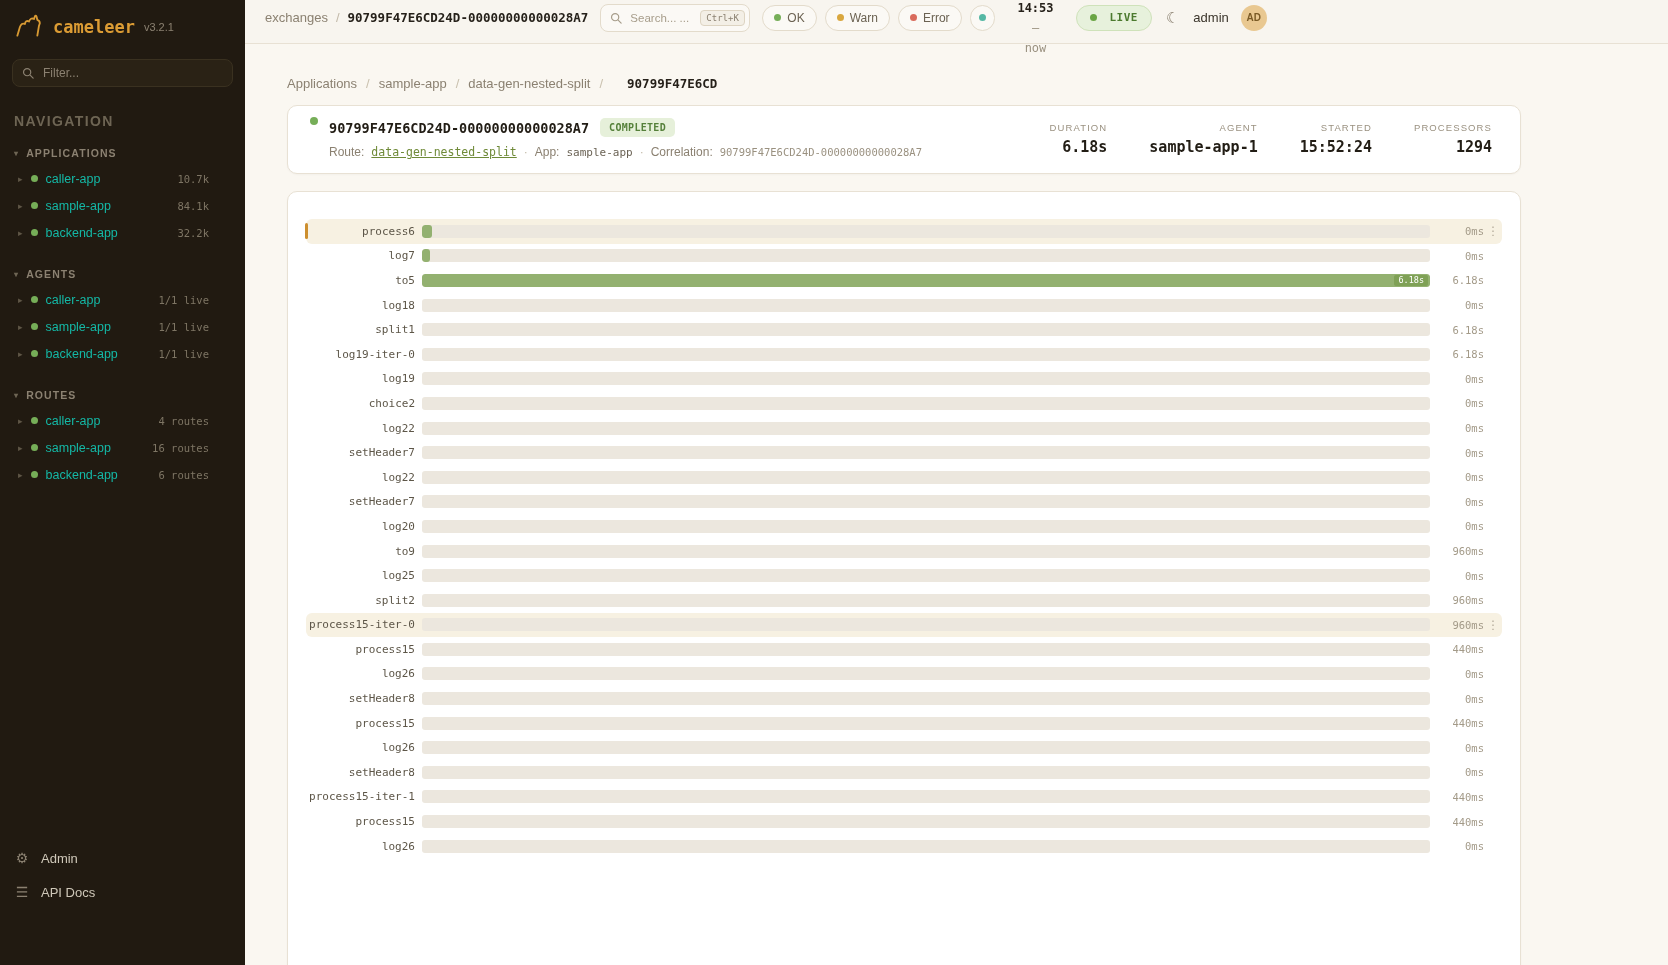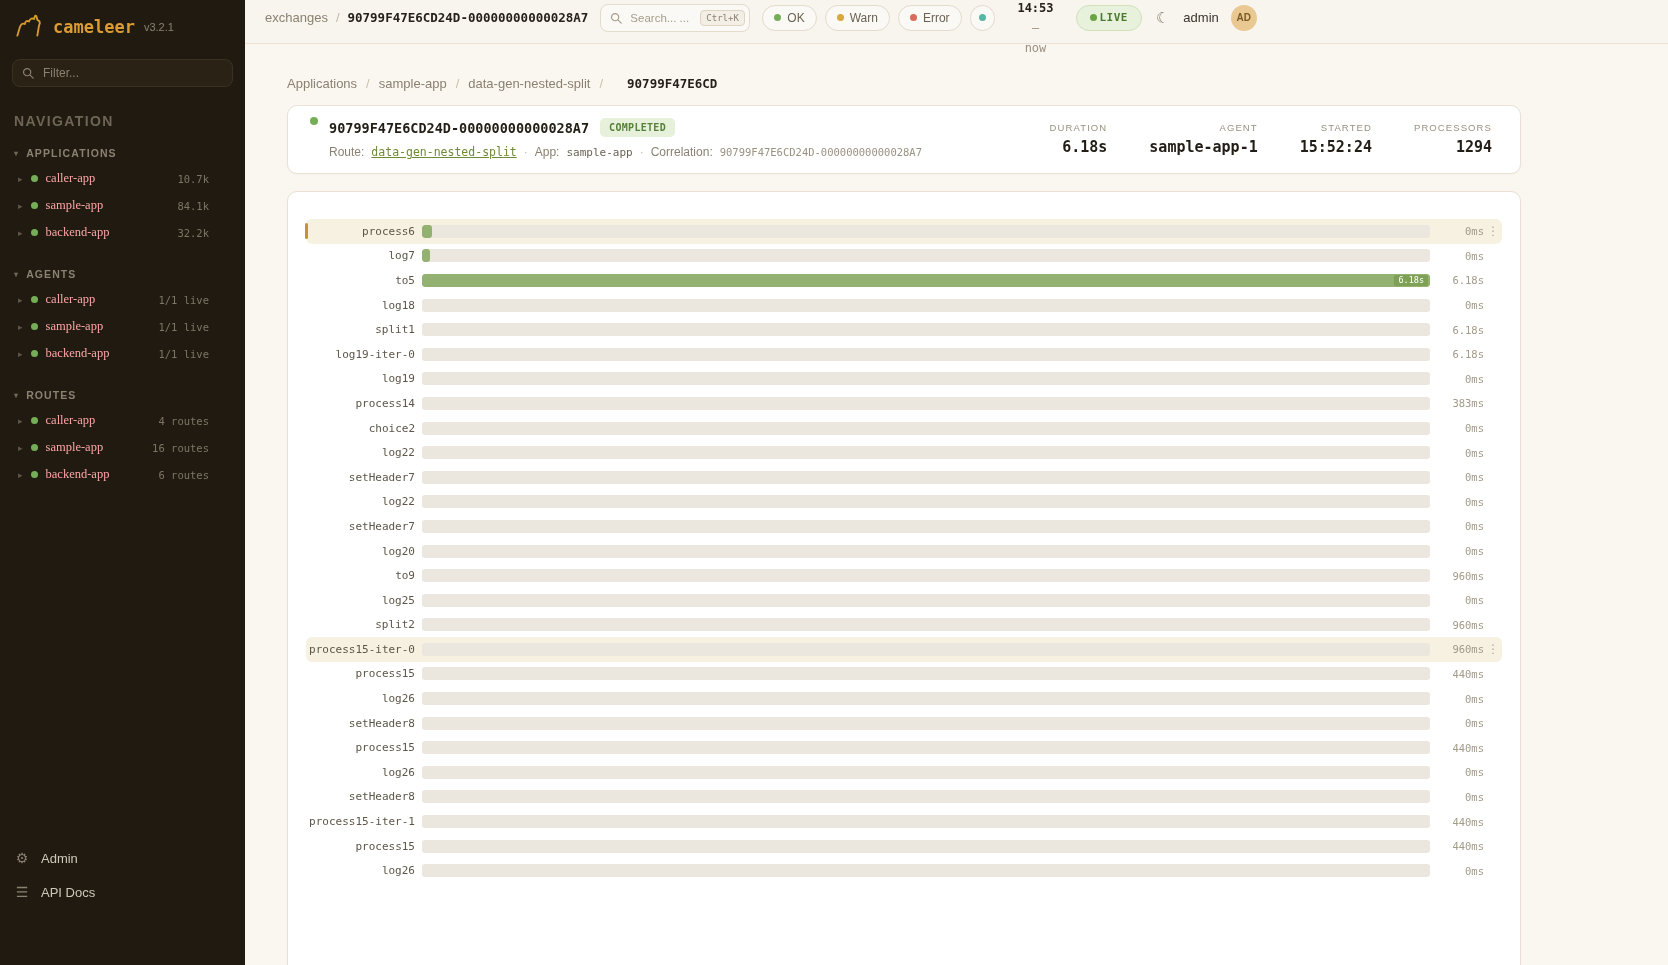--- a/index.html
+++ b/index.html
@@ -21,21 +21,21 @@
   .filter-input{background:transparent;border:none;outline:none;color:#cfc7b6;font-size:12px;width:100%;}
   .filter-input::placeholder{color:#8b8171;}
   .nav-label{color:#6e6554;font-size:14px;letter-spacing:1.4px;padding:0 14px;margin:0 0 14px;font-weight:bold;}
   .side-section{margin-bottom:18px;}
   .side-section-header{display:flex;align-items:center;gap:7px;padding:4px 14px 6px;color:#8b8171;
     font-size:10.5px;letter-spacing:1.1px;font-weight:bold;cursor:pointer;}
   .caret{font-size:8px;color:#6e6554;}
   .side-item{display:flex;align-items:center;gap:8px;padding:0 36px 0 18px;height:27px;cursor:pointer;}
   .chev{color:#5f5646;font-size:9px;}
   .dot{width:7px;height:7px;border-radius:50%;background:#76ae58;flex:none;}
-  .side-item-label{color:#fca5a5;font-size:12.5px;font-family:Liberation Serif, serif;}
+  .side-item-label{color:#14b8a6;font-size:12.5px;font-family:Liberation Sans, sans-serif;}
   .side-item-badge{margin-left:auto;color:#7e7564;font-size:10.5px;font-family:"DejaVu Sans Mono",monospace;}
   .sidebar-spacer{flex:1;}
   .side-footer{padding-bottom:56px;}
   .side-footer-item{display:flex;align-items:center;gap:11px;padding:9px 14px;color:#cfc8b9;
     font-size:13px;cursor:pointer;}
   .sf-icon{color:#8b8171;font-size:14px;width:16px;text-align:center;}
 
   
   .main-col{flex:1;display:flex;flex-direction:column;background:#faf7f1;min-width:0;}
 
@@ -59,21 +59,21 @@
   .chip-dot{width:7px;height:7px;border-radius:50%;flex:none;}
   .chip-dot-only{padding:0 8px;}
   .time-seg{margin-left:auto;display:flex;background:#ece6da;border-radius:9px;padding:3px;gap:2px;flex:none;}
   .seg-btn{border:1px solid transparent;background:transparent;color:#7c7364;font-size:12px;
     padding:4px 12px;border-radius:7px;cursor:pointer;font-family:"Liberation Sans",sans-serif;white-space:nowrap;}
   .seg-btn.active{background:#fff;color:#26211a;border-color:#ddd4c2;box-shadow:0 1px 2px rgba(0,0,0,.06);font-weight:bold;}
   .date-range{display:flex;align-items:center;gap:6px;font-size:12px;color:#26211a;
     font-family:"DejaVu Sans Mono",monospace;white-space:nowrap;cursor:pointer;flex-direction:column;}
   .dr-date,.dr-time{font-weight:bold;}
   .dr-dash,.dr-now{color:#9a9180;}
-  .live-badge{display:flex;align-items:center;gap:2px;background:#e7f1dc;border:1px solid #cfe2ba;
+  .live-badge{display:flex;align-items:center;gap:12px;background:#e7f1dc;border:1px solid #cfe2ba;
     border-radius:999px;height:26px;padding:0 13px;font-size:11px;color:#4c7a2f;
     font-family:"DejaVu Sans Mono",monospace;font-weight:bold;letter-spacing:.5px;cursor:pointer;}
   .live-dot{width:7px;height:7px;background:#6aa544;border-radius:50%;}
   .moon{color:#8b8171;font-size:15px;cursor:pointer;padding:0 2px;}
   .user-name{font-size:13px;color:#3a342a;}
   .avatar{width:26px;height:26px;border-radius:50%;background:#e9c891;color:#7a5a25;font-size:10px;
     font-weight:bold;display:flex;align-items:center;justify-content:center;cursor:pointer;flex:none;}
 
   
   .content{padding:32px 0 0 42px;flex:1;overflow:hidden;}
@@ -396,26 +396,20 @@
               <span class="row-duration">6.18s</span>
               <span class="row-menu" style="visibility: hidden;">⋮</span>
             </div>
             <div class="trow">
               <span class="row-label">log19</span>
               <span class="row-bar"></span>
               <span class="row-duration">0ms</span>
               <span class="row-menu" style="visibility: hidden;">⋮</span>
             </div>
             <div class="trow">
-              <span class="row-label">process14</span>
-              <span class="row-bar"></span>
-              <span class="row-duration">383ms</span>
-              <span class="row-menu" style="visibility: hidden;">⋮</span>
-            </div>
-            <div class="trow">
               <span class="row-label">choice2</span>
               <span class="row-bar"></span>
               <span class="row-duration">0ms</span>
               <span class="row-menu" style="visibility: hidden;">⋮</span>
             </div>
             <div class="trow">
               <span class="row-label">log22</span>
               <span class="row-bar"></span>
               <span class="row-duration">0ms</span>
               <span class="row-menu" style="visibility: hidden;">⋮</span>

